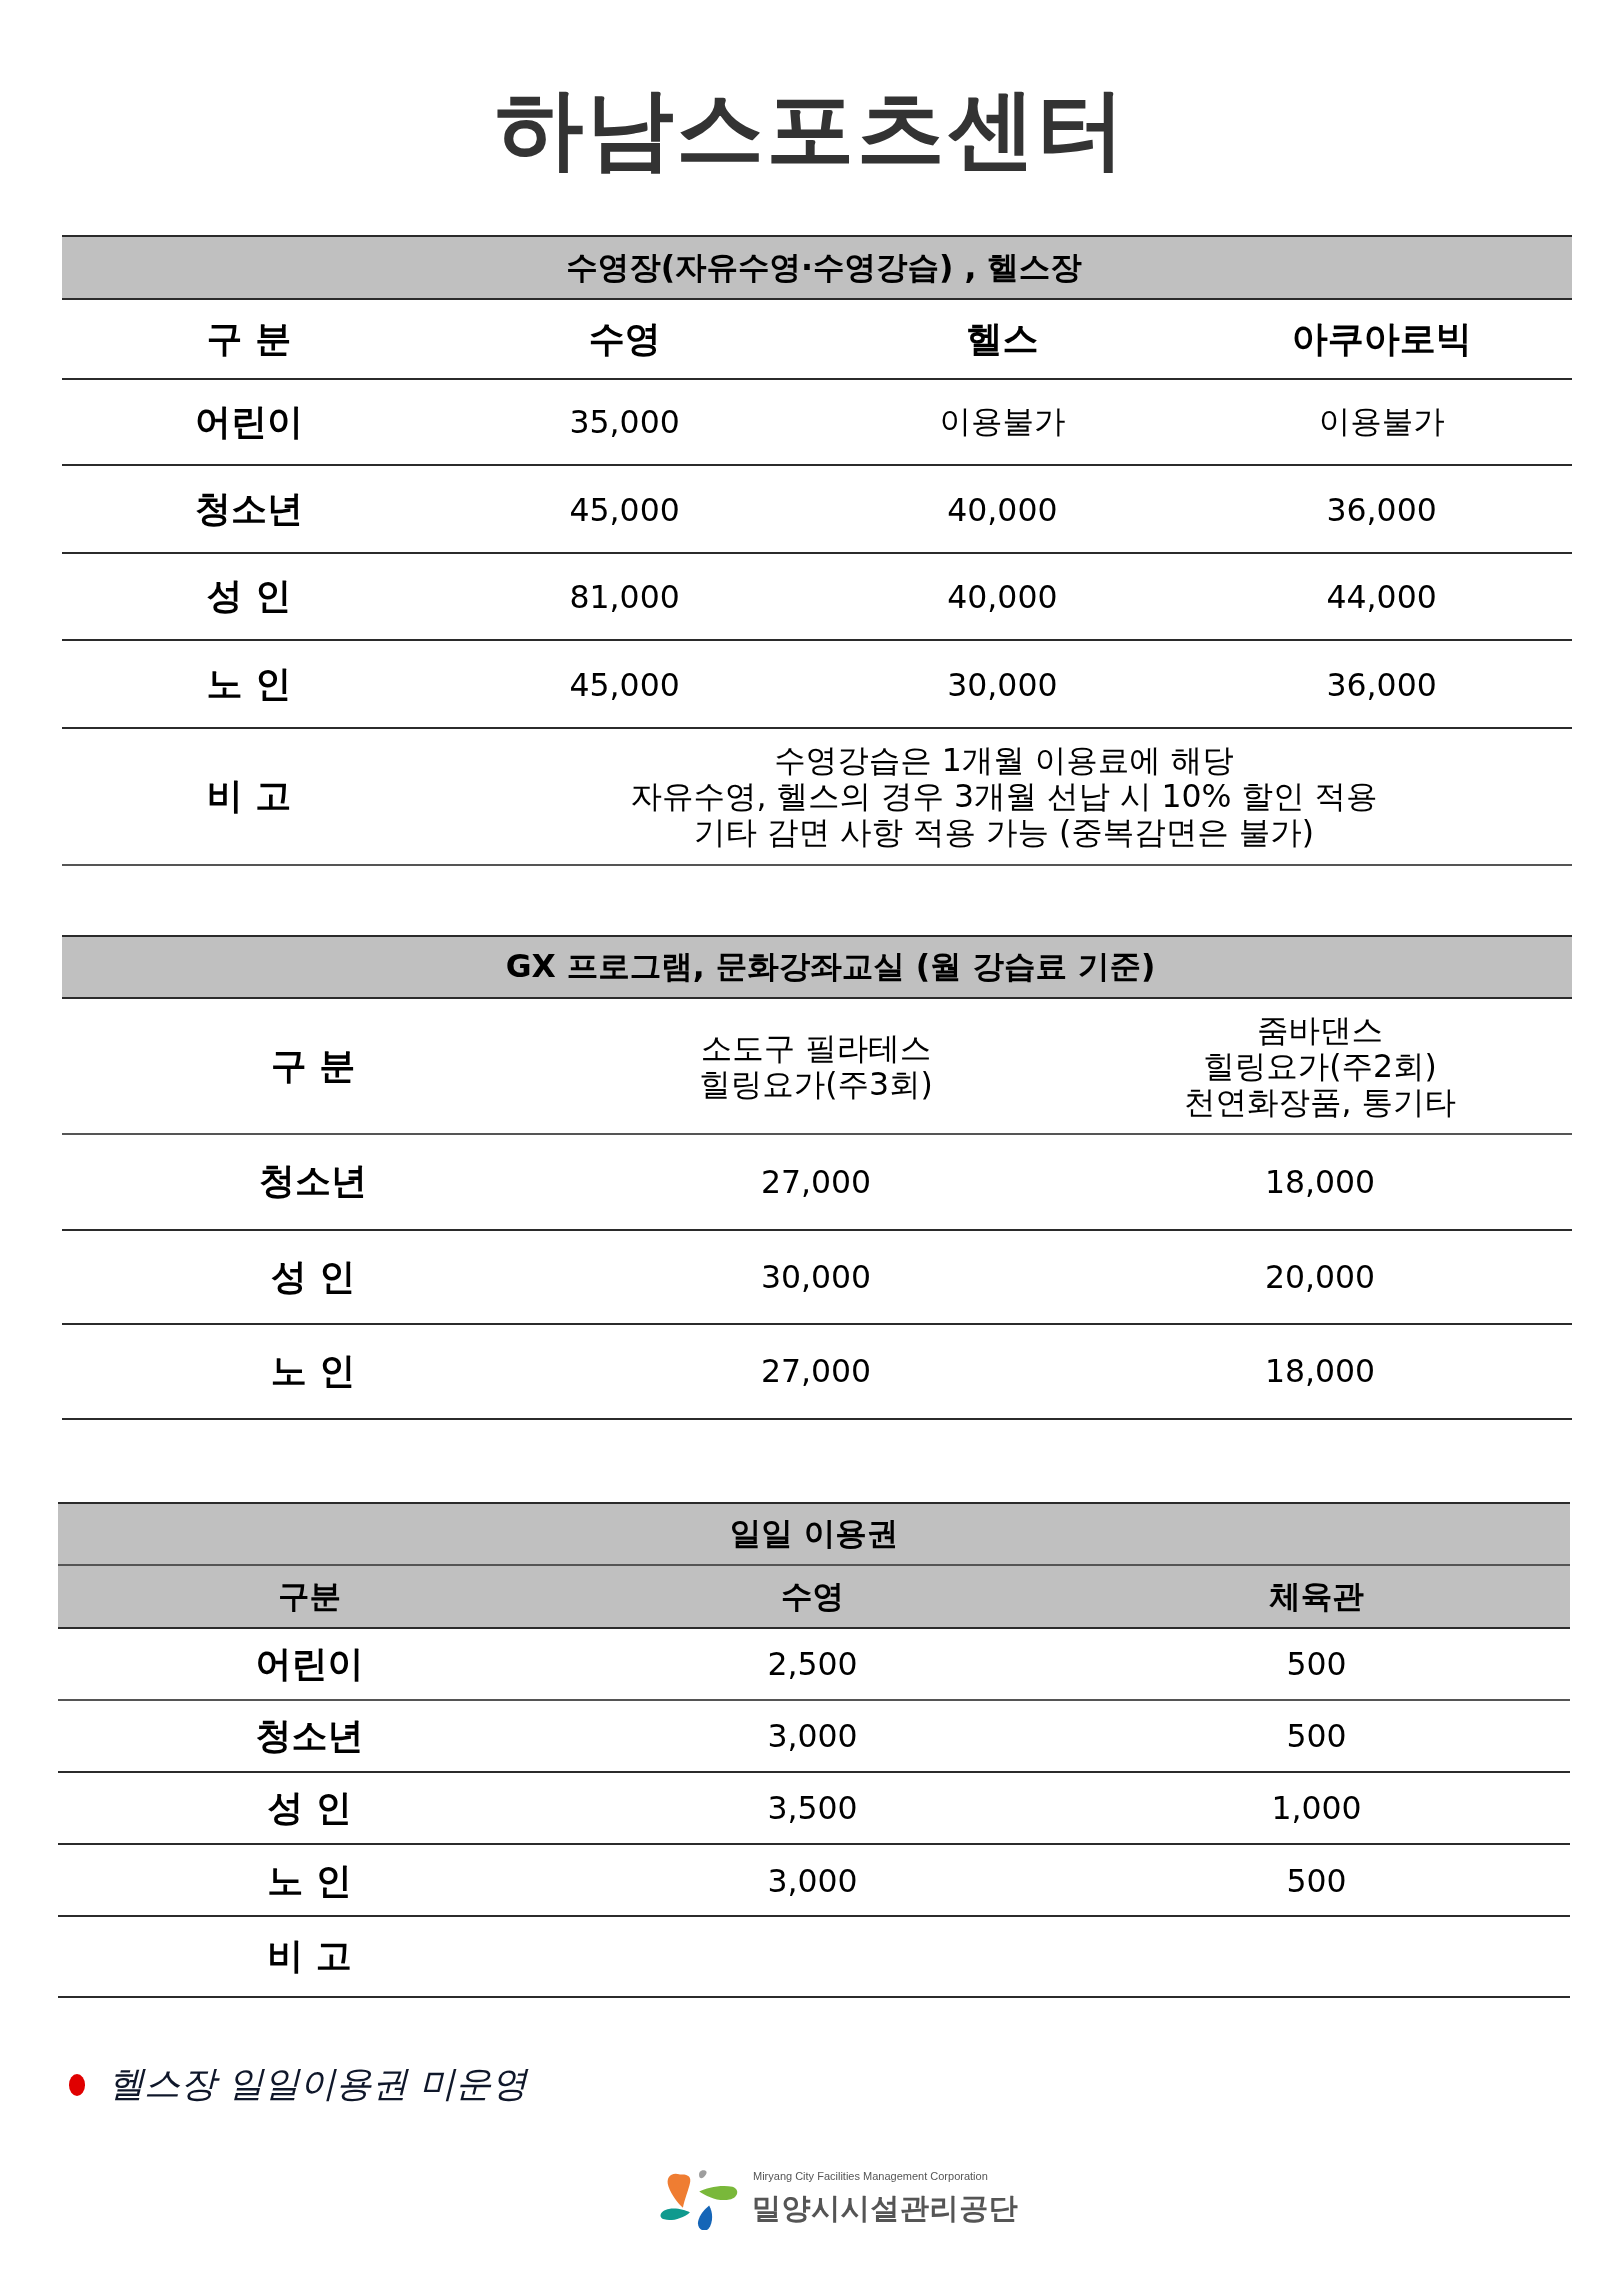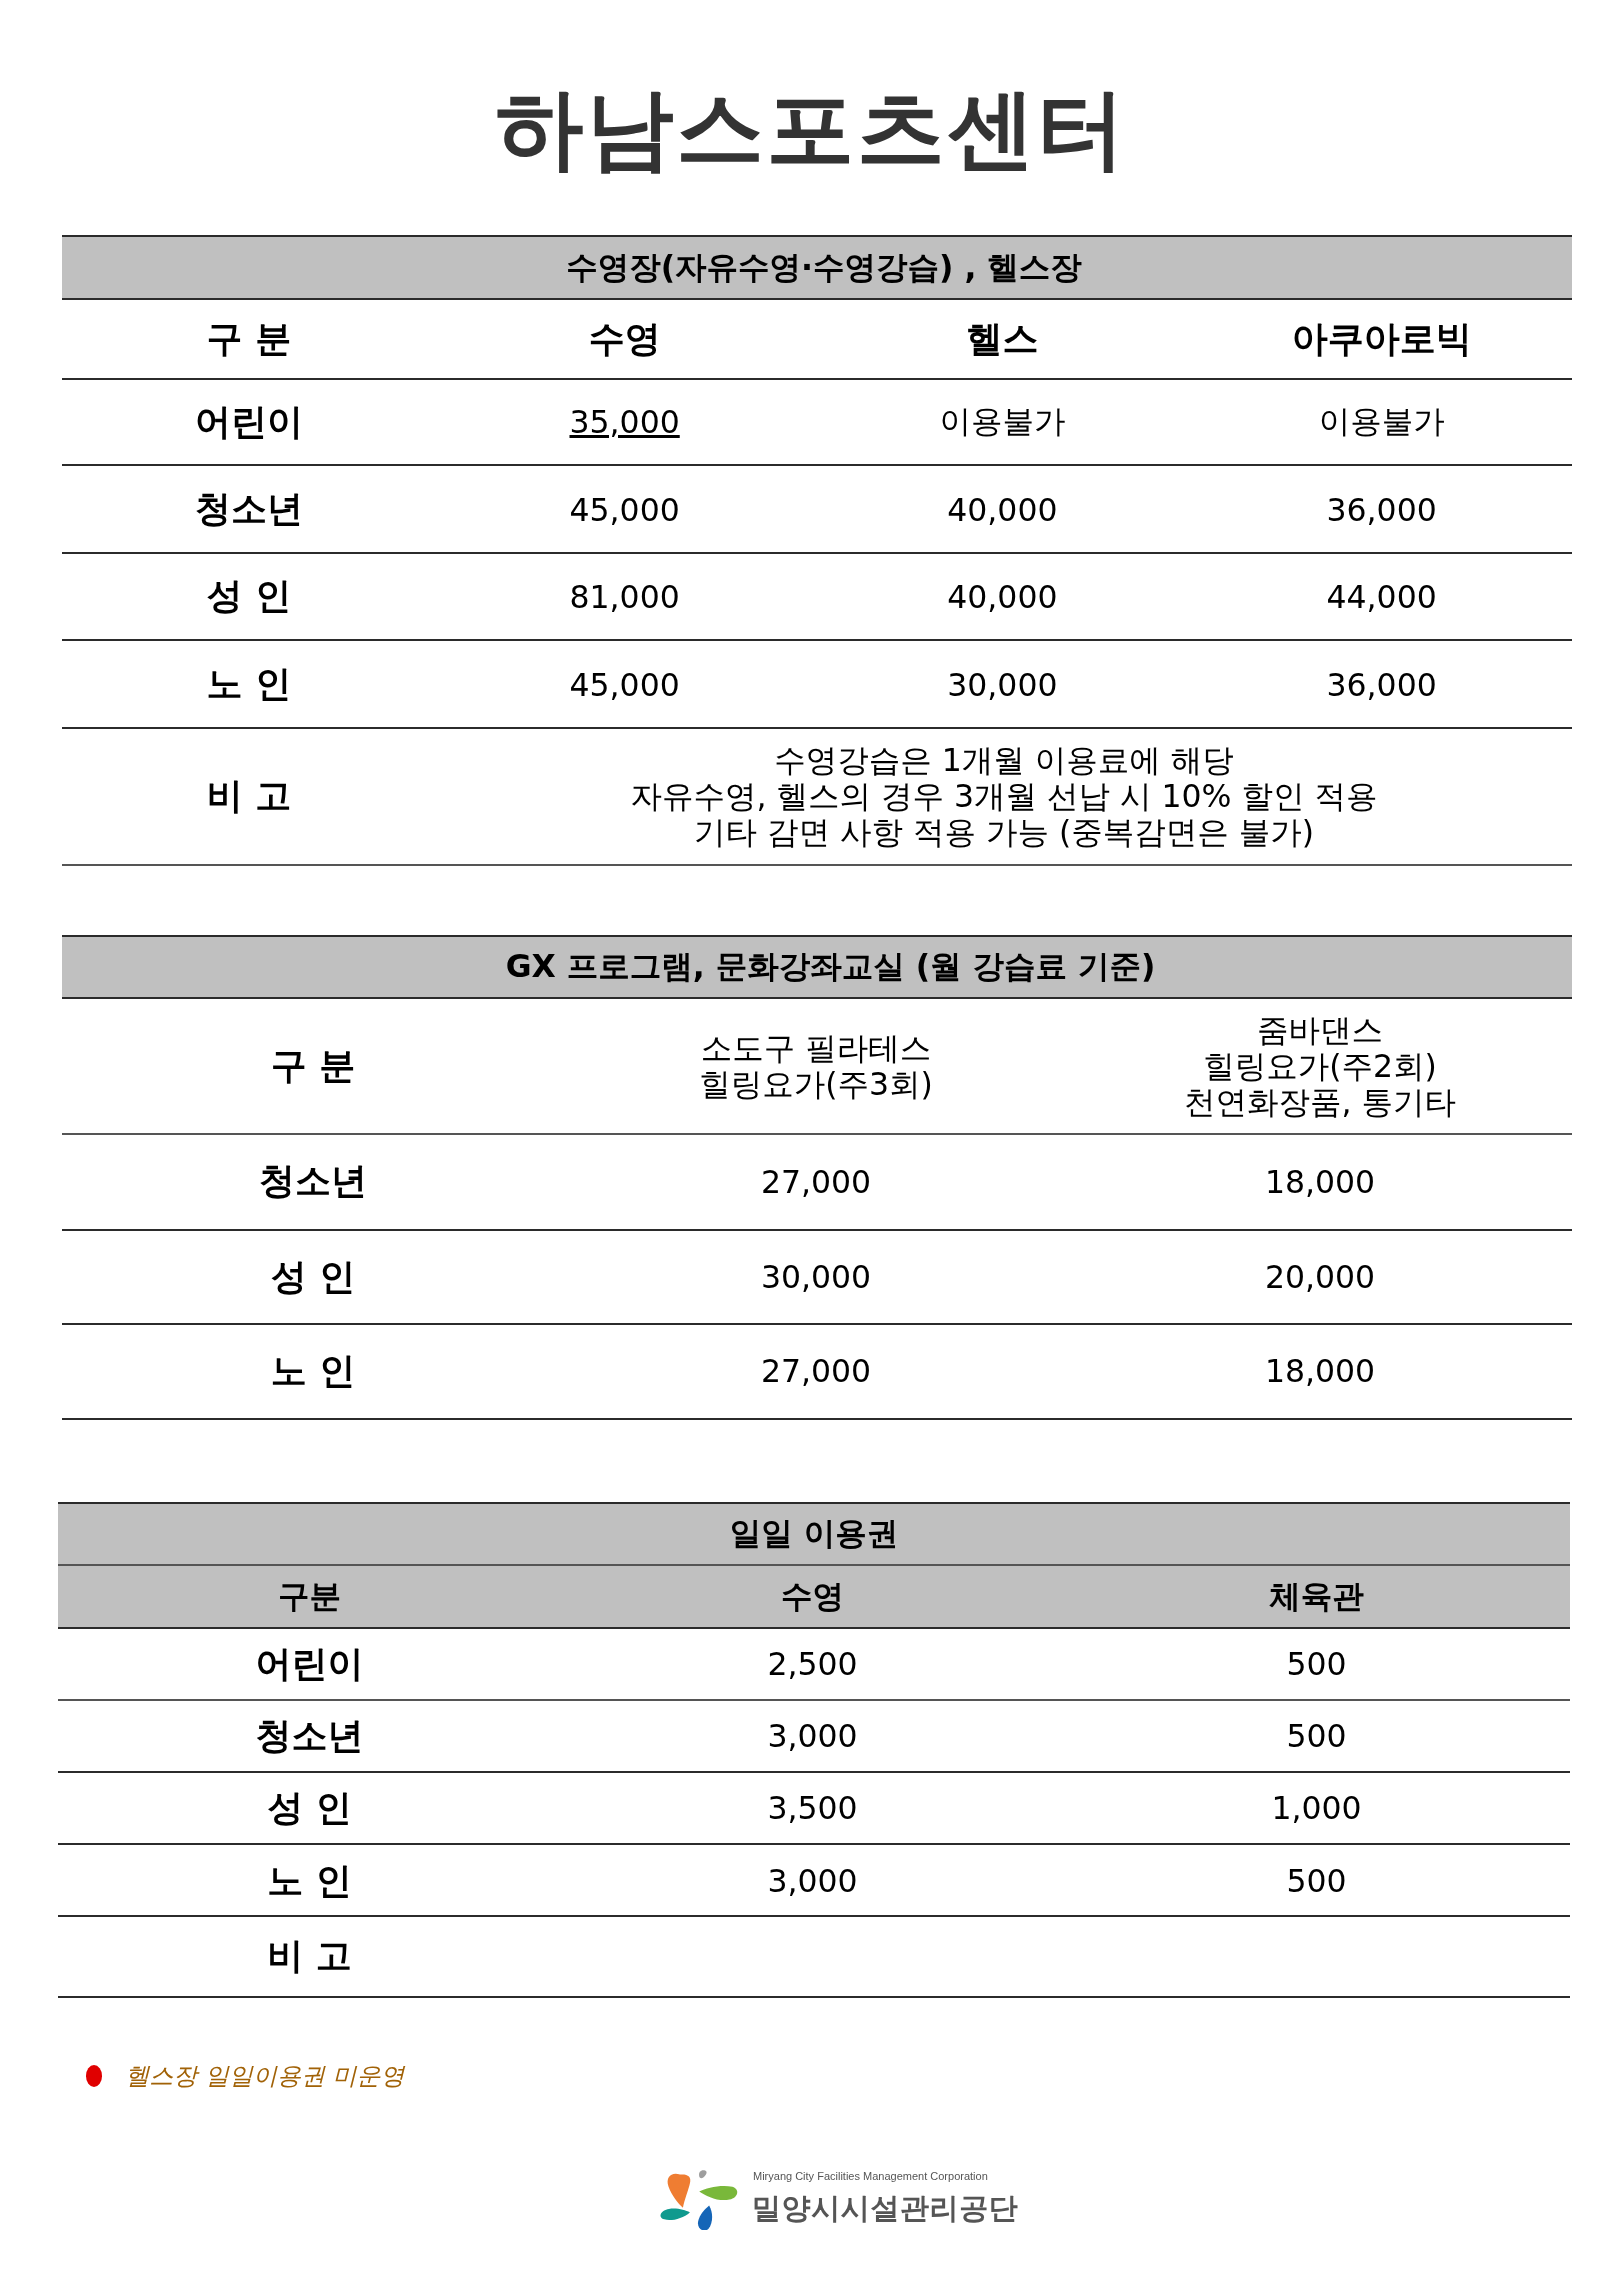--- a/index.html
+++ b/index.html
@@ -16,22 +16,22 @@
   .row { position: absolute; left: 0; display: flex; align-items: center; box-sizing: border-box; }
   .row.gray { background: #c0c0c0; }
   .cell { display: flex; align-items: center; justify-content: center; text-align: center; height: 100%; box-sizing: border-box; }
   .line { position: absolute; left: 0; height: 2.3px; background: #2b2b2b; }
   .line.thin { height: 1.8px; background: #555; }
   .hdr-text { font-size: 31.5px; font-weight: bold; }
   .lbl { font-size: 36px; font-weight: bold; }
   .val { font-size: 31.5px; font-weight: normal; }
   .multiline { line-height: 36px; flex-direction: column; }
   .note {
-    position: absolute; left: 86px; top: 2060px; display: flex; align-items: center;
-    color: #a16207; font-size: 24px; font-style: italic;
+    position: absolute; left: 69px; top: 2060px; display: flex; align-items: center;
+    color: #0f172a; font-size: 36px; font-style: italic;
   }
   .note .bullet { width: 16.3px; height: 22px; border-radius: 50%; background: #e00000; margin-right: 23px; }
   .logo { position: absolute; left: 648px; top: 2154px; width: 303px; height: 76px; }
   .logo .en { position: absolute; left: 105px; top: 16.3px; font-size: 11px; color: #555; font-family: "Liberation Sans", sans-serif; white-space: nowrap; }
   .logo .ko { position: absolute; left: 104px; top: 35px; font-size: 29px; font-weight: bold; color: #555; white-space: nowrap; letter-spacing: 0.6px; }
 </style>
 </head>
 <body>
 
 <div class="title">하남스포츠센터</div>
@@ -46,21 +46,21 @@
   <div class="row" style="top:65px; height:78px; width:1510px;">
     <div class="cell lbl" style="width:374px;">구  분</div>
     <div class="cell lbl" style="width:378px;">수영</div>
     <div class="cell lbl" style="width:378px;">헬스</div>
     <div class="cell lbl" style="width:381px;">아쿠아로빅</div>
   </div>
   <div class="line" style="top:143px; width:1510px;"></div>
 
   <div class="row" style="top:145px; height:84px; width:1510px;">
     <div class="cell lbl" style="width:374px;">어린이</div>
-    <div class="cell val" style="width:378px;text-decoration:underline;">35,000</div>
+    <div class="cell val" style="width:378px;">35,000</div>
     <div class="cell val" style="width:378px;">이용불가</div>
     <div class="cell val" style="width:381px;">이용불가</div>
   </div>
   <div class="line" style="top:229px; width:1510px;"></div>
 
   <div class="row" style="top:232px; height:85px; width:1510px;">
     <div class="cell lbl" style="width:374px;">청소년</div>
     <div class="cell val" style="width:378px;">45,000</div>
     <div class="cell val" style="width:378px;">40,000</div>
     <div class="cell val" style="width:381px;">36,000</div>

